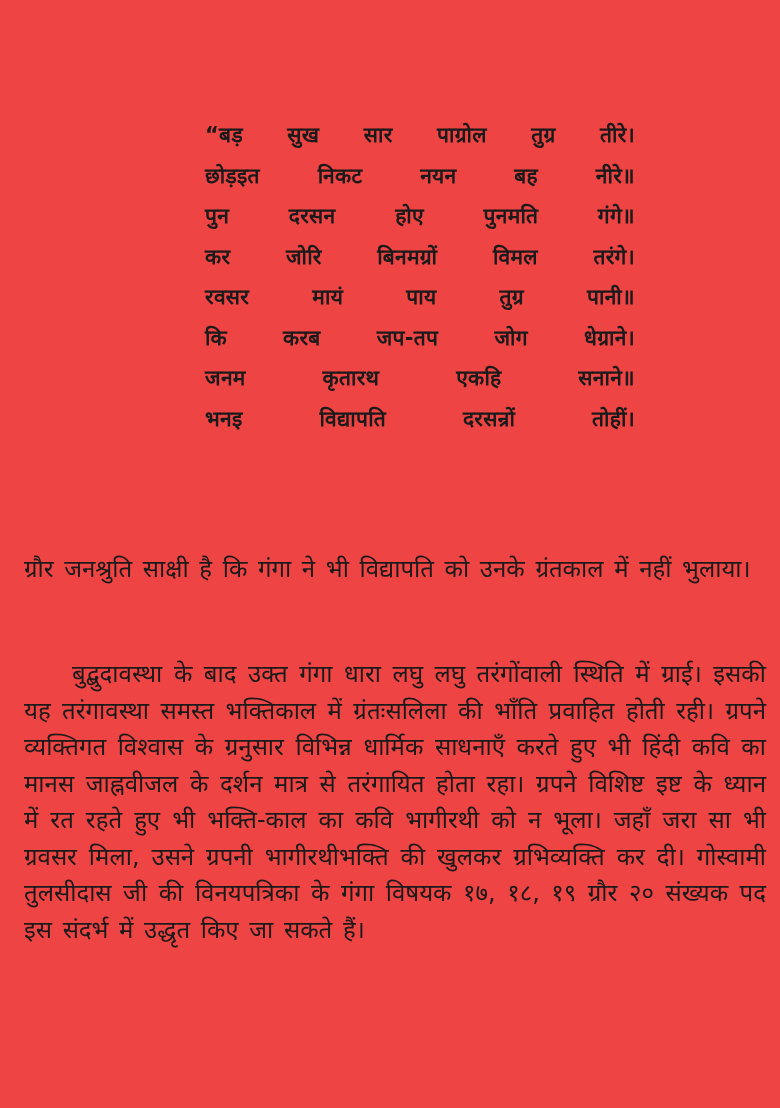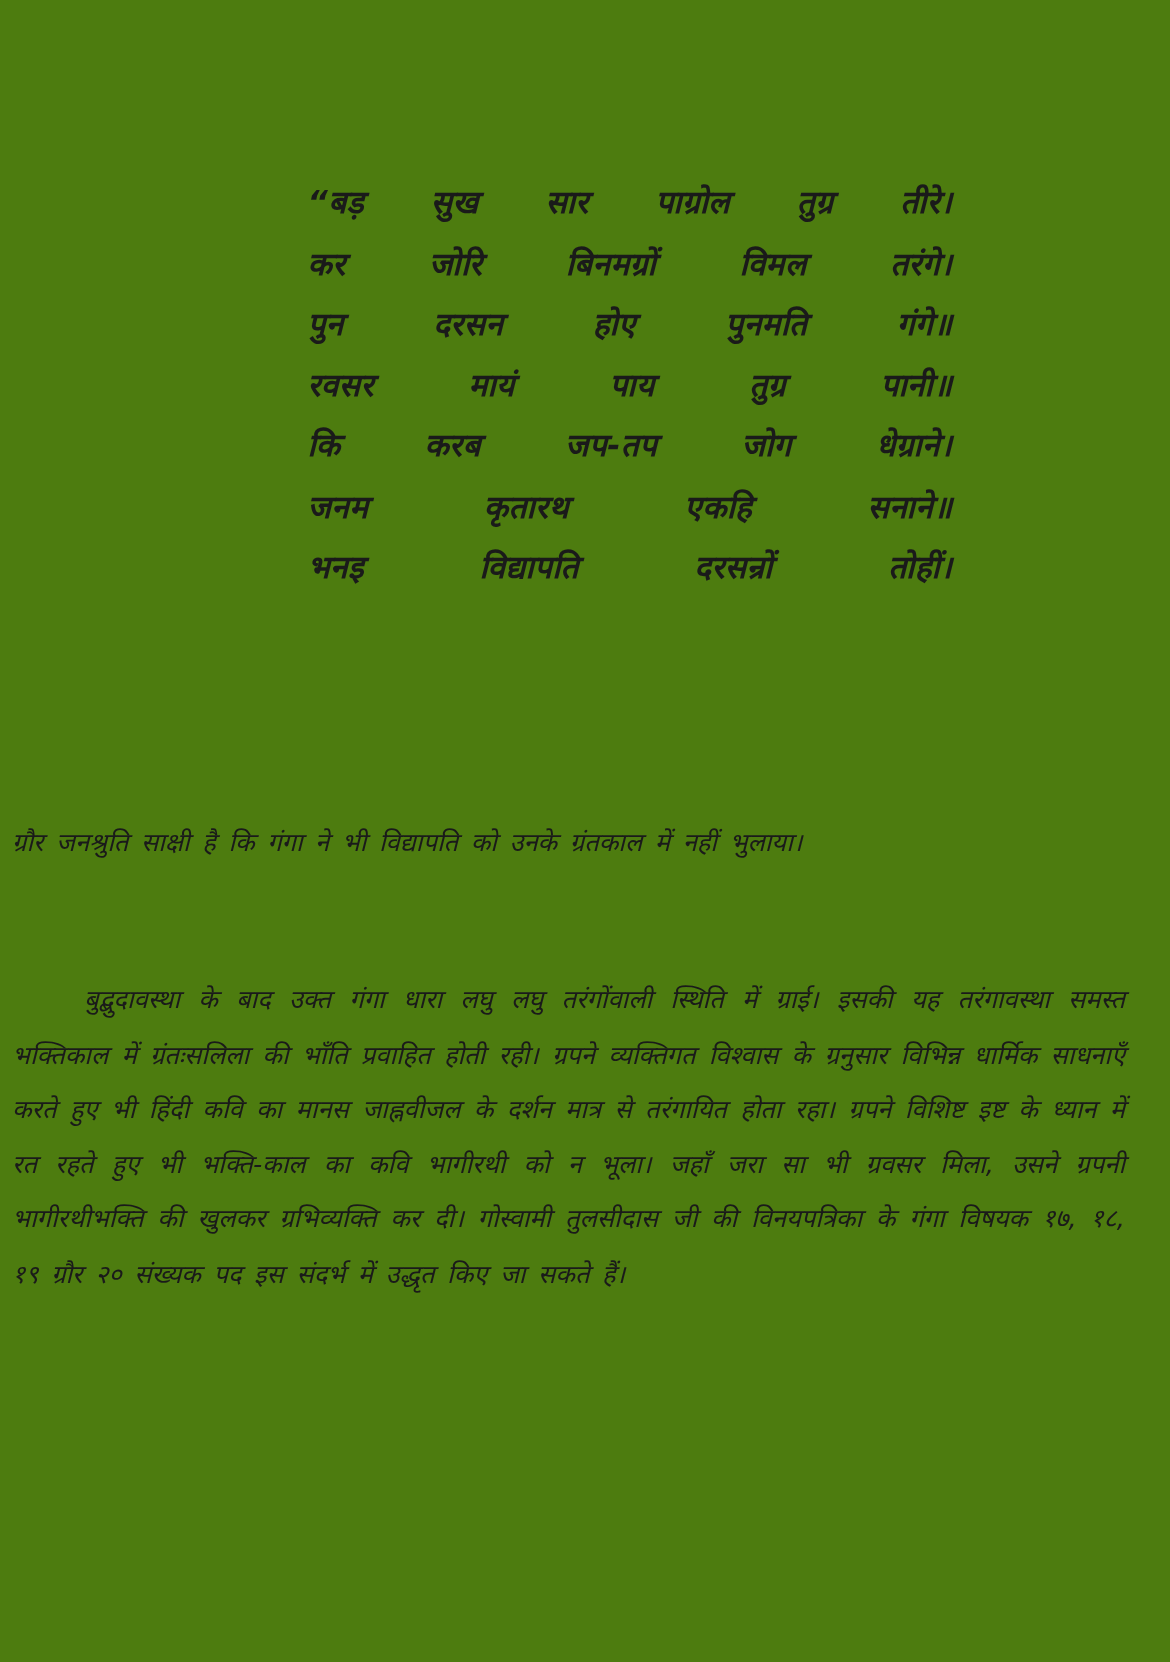--- a/index.html
+++ b/index.html
@@ -12,22 +12,21 @@
       height: 1108px;
       position: relative;
       overflow: hidden;
       color: #1a1a1a;
       font-family: "DejaVu Sans", "Liberation Sans", sans-serif;
     }
     .page {
       position: absolute;
       left: 0; top: 0;
       width: 780px; height: 1108px;
-      background: #4d7c0f;
-      font-style: italic;
+      background: #ef4444;
     }
     
     .poem {
       position: absolute;
       left: 205px;
       top: 120px;
       width: 430px;
     }
     .verse-line {
       display: flex;
@@ -38,23 +37,23 @@
       font-weight: bold;
       letter-spacing: 0.3px;
       white-space: nowrap;
     }
     .verse-line span {
       display: inline-block;
     }
     
     .prose {
       position: absolute;
-      left: 8px;
+      left: 24px;
       width: 742px;
-      font-size: 17px;
+      font-size: 24px;
       line-height: 36.5px;
       text-align: justify;
       text-align-last: left;
       word-spacing: 3px;
     }
     .prose-1 { top: 527px; }
     .prose-2 { top: 632px; text-indent: 48px; }
   </style>
 </head>
 <body>
@@ -64,32 +63,39 @@
   <div class="poem">
     <div class="verse-line">
       <span>“बड़</span>
       <span>सुख</span>
       <span>सार</span>
       <span>पाग्रोल</span>
       <span>तुग्र</span>
       <span>तीरे।</span>
     </div>
     <div class="verse-line">
-      <span>कर</span>
-      <span>जोरि</span>
-      <span>बिनमग्रों</span>
-      <span>विमल</span>
-      <span>तरंगे।</span>
+      <span>छोड़इत</span>
+      <span>निकट</span>
+      <span>नयन</span>
+      <span>बह</span>
+      <span>नीरे॥</span>
     </div>
     <div class="verse-line">
       <span>पुन</span>
       <span>दरसन</span>
       <span>होए</span>
       <span>पुनमति</span>
       <span>गंगे॥</span>
+    </div>
+    <div class="verse-line">
+      <span>कर</span>
+      <span>जोरि</span>
+      <span>बिनमग्रों</span>
+      <span>विमल</span>
+      <span>तरंगे।</span>
     </div>
     <div class="verse-line">
       <span>रवसर</span>
       <span>मायं</span>
       <span>पाय</span>
       <span>तुग्र</span>
       <span>पानी॥</span>
     </div>
     <div class="verse-line">
       <span>कि</span>

